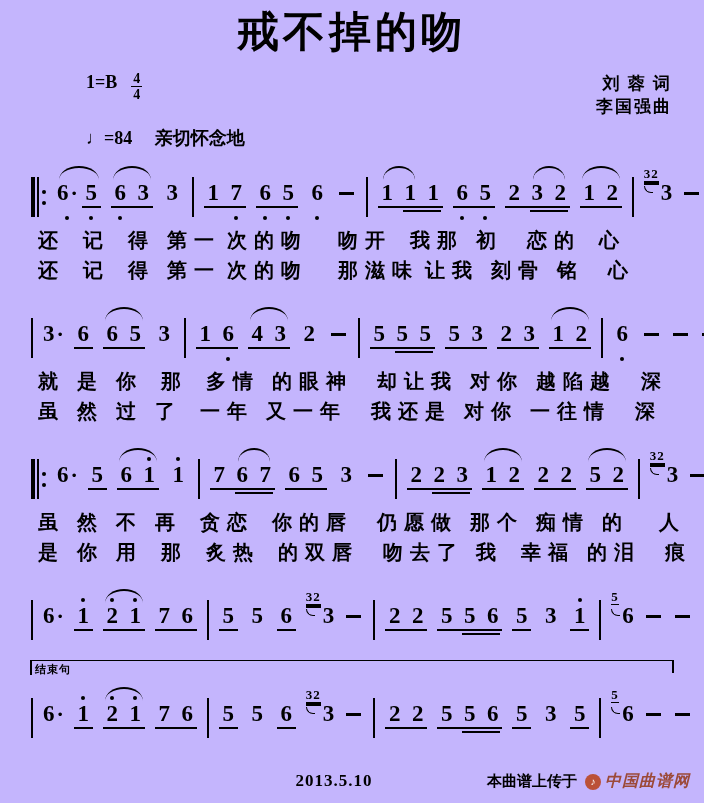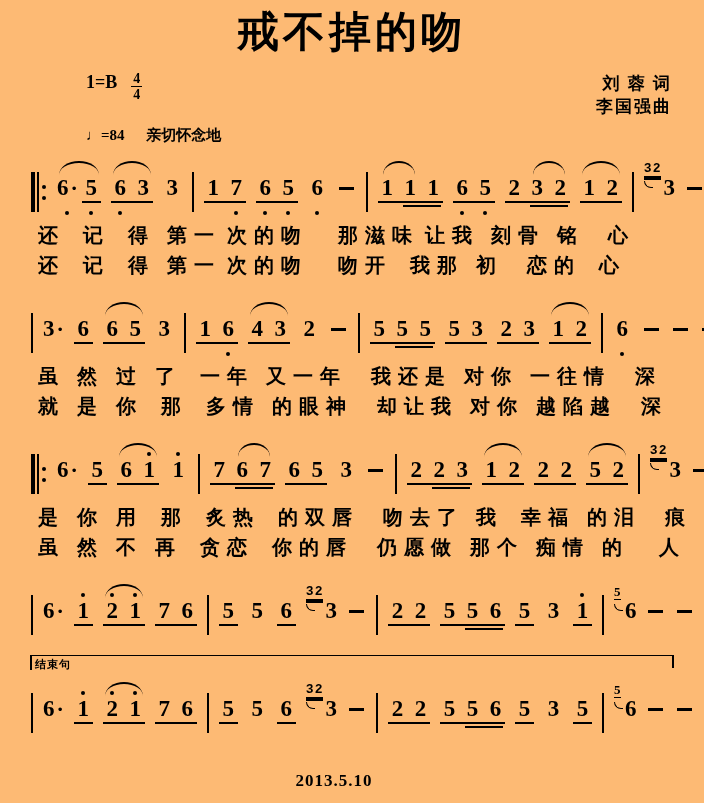--- a/index.html
+++ b/index.html
@@ -1,29 +1,29 @@
 <!DOCTYPE html>
 <html><head>
 <meta charset="utf-8">
 <style>
   html,body{margin:0;padding:0;background:#fff;}
-  .page{position:relative;width:704px;height:803px;background:#fdba74;overflow:hidden;
+  .page{position:relative;width:704px;height:803px;background:#c4b5fd;overflow:hidden;
         font-family:"Liberation Serif",serif;color:#000;}
   
   .title{margin:6px 0 0;text-align:center;font-family:"Liberation Sans",sans-serif;
          font-weight:900;font-size:42px;letter-spacing:4px;line-height:52px;}
   .meta-row{display:flex;justify-content:space-between;align-items:flex-start;
             padding:14px 32px 0 86px;}
   .key-sig{display:flex;align-items:flex-start;font-weight:bold;font-size:18px;line-height:20px;}
   .frac{display:inline-flex;flex-direction:column;align-items:center;margin-left:14px;
         font-weight:bold;font-size:14px;line-height:13px;}
   .frac .num{border-bottom:1.6px solid #000;padding:0 2px 1px;}
   .frac .den{padding-top:1px;}
   .credits{text-align:right;font-weight:bold;font-size:17px;line-height:23px;letter-spacing:2px;margin-left:32px;}
-  .tempo-row{padding:8px 0 0 86px;font-weight:bold;font-size:15px;}
+  .tempo-row{padding:8px 0 0 86px;font-weight:bold;font-size:18px;}
   .tempo-row .mood{margin-left:18px;}
   
   #score{padding:6px 26px 0 26px;}
   .system{margin-bottom:14px;}
   .noteline{display:flex;align-items:flex-start;justify-content:space-between;
             padding-top:15px;white-space:nowrap;}
   .grp{position:relative;display:inline-flex;margin:0 2px;padding:0 1px;flex:0 0 auto;}
   .note{display:inline-flex;flex-direction:column;align-items:center;min-width:19px;margin:0 2px;}
   .dots{height:9px;display:flex;justify-content:center;width:100%;}
   .dots.hi{align-items:flex-end;}
@@ -38,21 +38,21 @@
   .gul{position:absolute;left:3px;right:3px;top:35px;height:2px;background:#000;}
   .arc{position:absolute;top:-5px;height:12px;border-top:2.5px solid #000;
        border-radius:50%/100% 100% 0 0;}
   .arc.full{left:5px;right:5px;}
   .dashbar{width:15px;height:3px;background:#000;margin:0 2px;}
   
   .grace{display:inline-flex;flex-direction:column;align-items:flex-start;
          margin-right:2px;transform:translateY(-13px);}
   .gtxt{font-weight:bold;font-size:13px;line-height:13px;letter-spacing:1px;
         border-bottom:1.5px solid #000;padding-bottom:1px;}
-  .gtxt.g2{box-shadow:0 3px 0 #000;font-family:Liberation Mono, monospace;}
+  .gtxt.g2{box-shadow:0 3px 0 #000;}
   .ghook{width:8px;height:6px;border-left:1.6px solid #000;border-bottom:1.6px solid #000;
          border-bottom-left-radius:8px;margin-top:4px;}
   
   .bl{display:inline-flex;align-items:stretch;height:40px;margin:6px 4px 0;flex:0 0 auto;}
   .bl .thin{width:2px;background:#000;margin:0 1px;}
   .bl .thick{width:4px;background:#000;margin:0 1px;}
   .bl .rdots{display:flex;flex-direction:column;justify-content:center;margin:0 2px;}
   .bl .rdot{width:4px;height:4px;border-radius:50%;background:#000;margin:3.5px 0;}
   
   .lyric{white-space:pre;font-weight:bold;font-size:20px;line-height:26px;
@@ -360,22 +360,22 @@
             <span class="note">
               <span class="dots hi"></span>
               <span class="digitrow">
                 <span class="dashbar"></span>
               </span>
               <span class="ulzone"></span>
               <span class="dots lo"></span>
             </span>
           </span>
         </div>
+        <div class="lyric">还    记    得   第 一  次 的 吻      吻 开    我 那   初     恋 的    心</div>
         <div class="lyric">还    记    得   第 一  次 的 吻      那 滋 味  让 我   刻 骨   铭     心</div>
-        <div class="lyric">还    记    得   第 一  次 的 吻      吻 开    我 那   初     恋 的    心</div>
       </div>
       <div class="system">
         <div class="noteline">
           <span class="bl">
             <span class="thin"></span>
           </span>
           <span class="grp">
             <span class="note">
               <span class="dots hi"></span>
               <span class="digitrow">
@@ -620,22 +620,22 @@
             <span class="note">
               <span class="dots hi"></span>
               <span class="digitrow">
                 <span class="dashbar"></span>
               </span>
               <span class="ulzone"></span>
               <span class="dots lo"></span>
             </span>
           </span>
         </div>
+        <div class="lyric">就   是   你    那    多 情   的 眼 神     却 让 我   对 你   越 陷 越     深</div>
         <div class="lyric">虽   然   过   了    一 年   又 一 年     我 还 是   对 你   一 往 情     深</div>
-        <div class="lyric">就   是   你    那    多 情   的 眼 神     却 让 我   对 你   越 陷 越     深</div>
       </div>
       <div class="system">
         <div class="noteline">
           <span class="bl">
             <span class="thick"></span>
             <span class="thin"></span>
             <span class="rdots">
               <span class="rdot"></span>
               <span class="rdot"></span>
             </span>
@@ -879,22 +879,22 @@
             <span class="note">
               <span class="dots hi"></span>
               <span class="digitrow">
                 <span class="dashbar"></span>
               </span>
               <span class="ulzone"></span>
               <span class="dots lo"></span>
             </span>
           </span>
         </div>
+        <div class="lyric">虽   然   不   再    贪 恋    你 的 唇     仍 愿 做   那 个   痴 情   的      人</div>
         <div class="lyric">是   你   用    那    炙 热    的 双 唇     吻 去 了   我    幸 福   的 泪     痕</div>
-        <div class="lyric">虽   然   不   再    贪 恋    你 的 唇     仍 愿 做   那 个   痴 情   的      人</div>
       </div>
       <div class="system">
         <div class="noteline">
           <span class="bl">
             <span class="thin"></span>
           </span>
           <span class="grp">
             <span class="note">
               <span class="dots hi"></span>
               <span class="digitrow">
@@ -1428,14 +1428,19 @@
               <span class="ulzone"></span>
               <span class="dots lo"></span>
             </span>
           </span>
         </div>
       </div>
     </div>
 
   <div class="footer">
     <div class="date">2013.5.10</div>
+    <div class="site">
+      <span>本曲谱上传于</span>
+      <span class="logo" style="background: rgb(187, 81, 56);">♪</span>
+      <span class="sitename" style="color: rgb(156, 74, 57);">中国曲谱网</span>
+    </div>
   </div>
 </div>
 
 </body></html>

